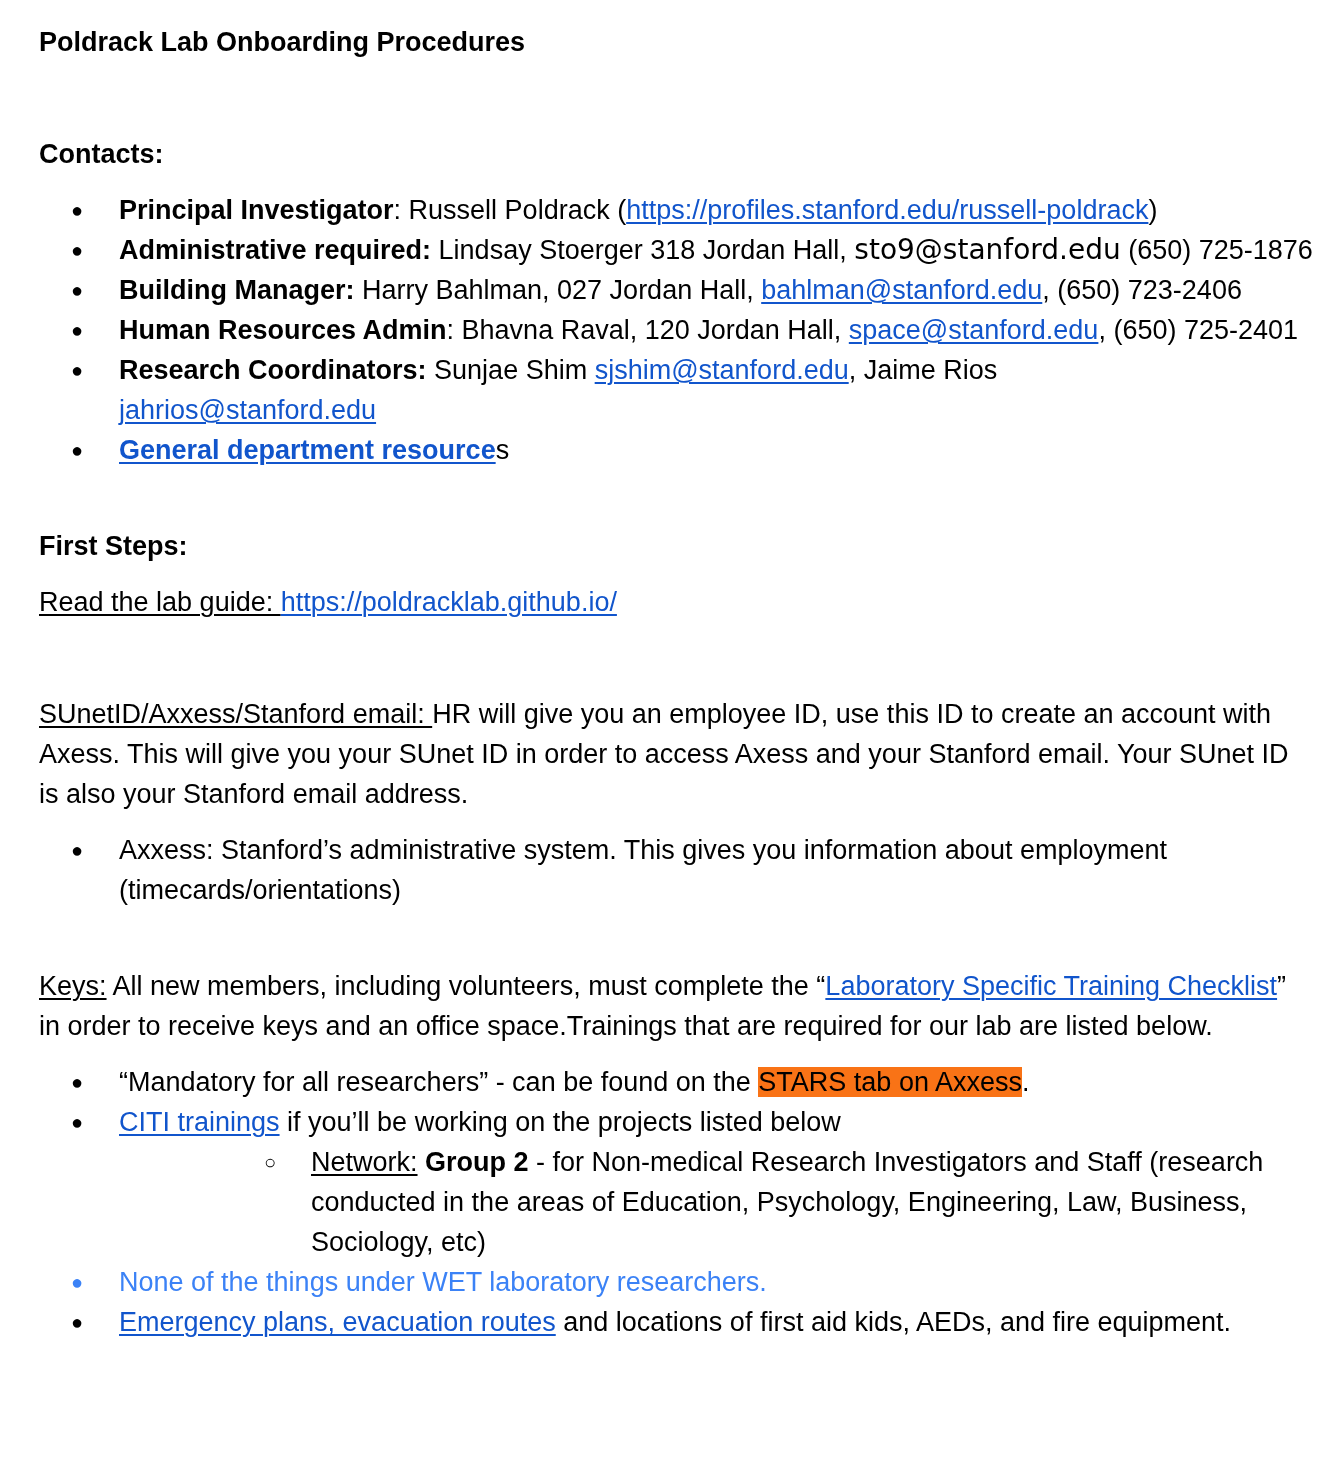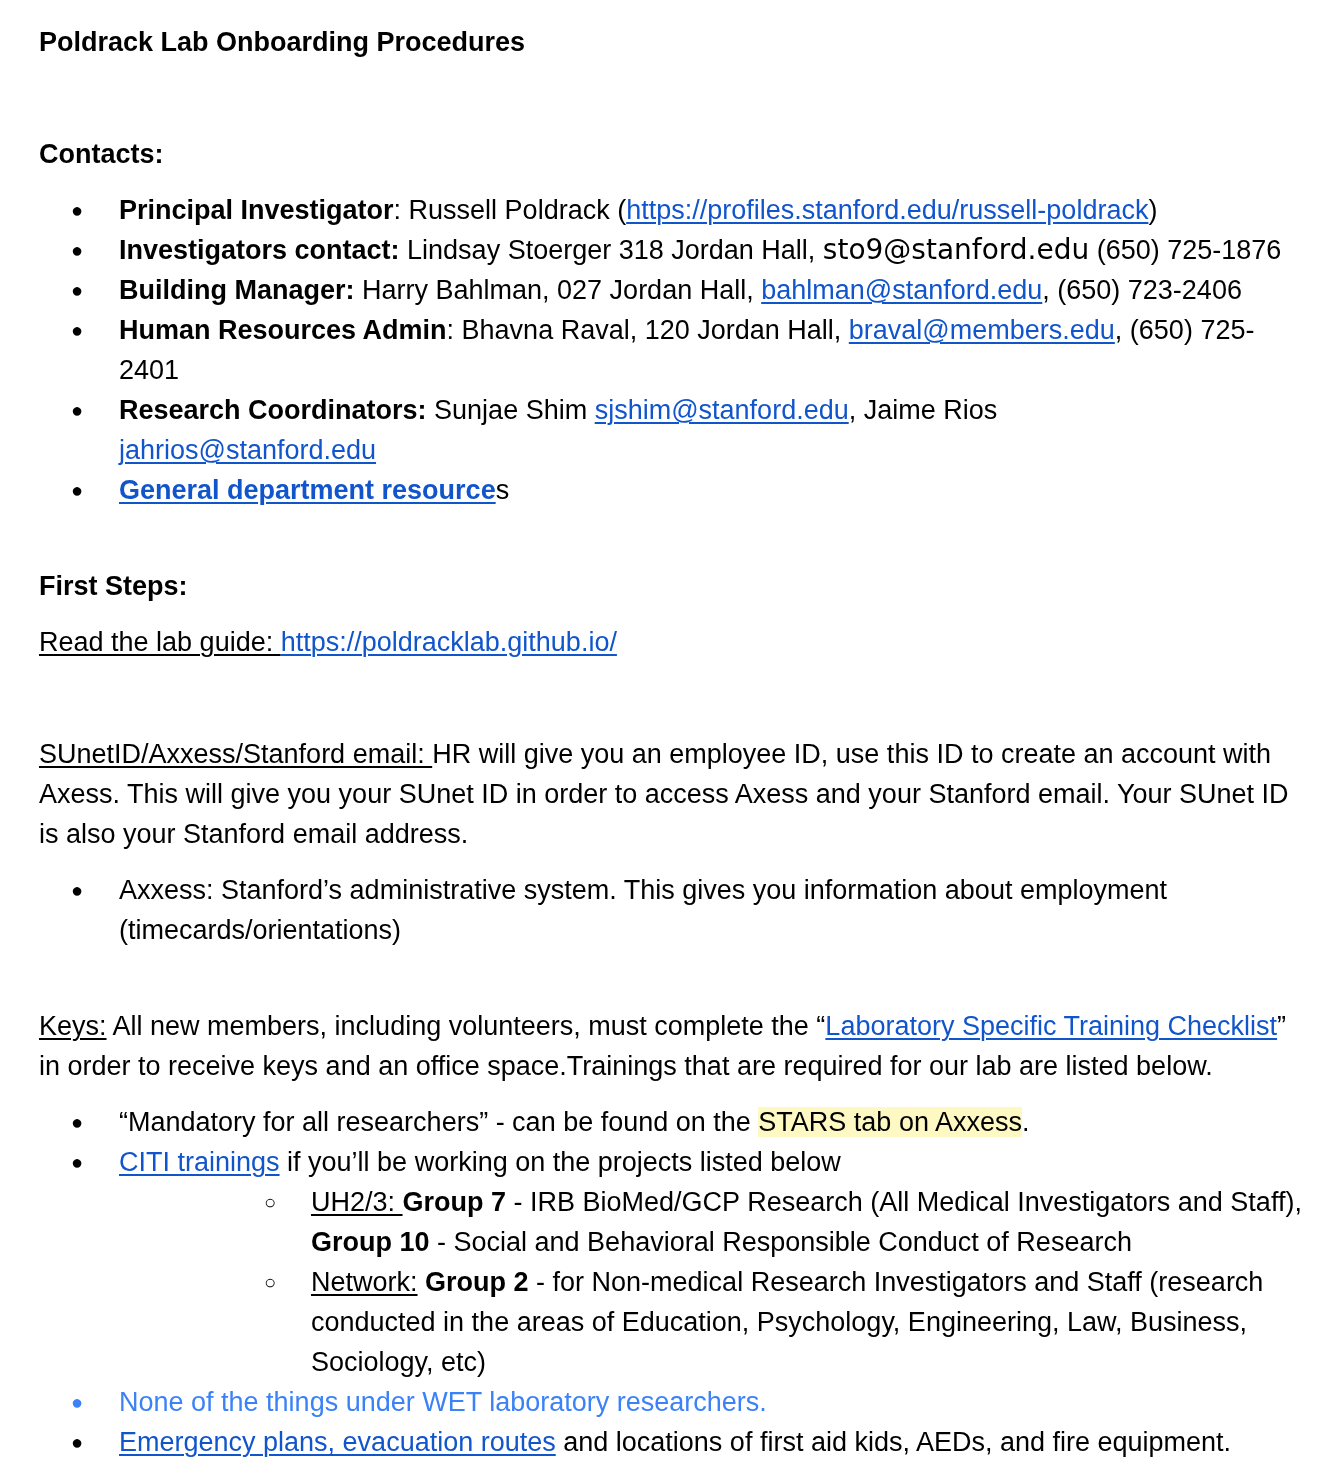--- a/index.html
+++ b/index.html
@@ -13,56 +13,55 @@
     .blank { height: 40px; }
     b { font-weight: bold; }
     a, .link { color: #1155cc; text-decoration: underline; text-decoration-thickness: 2px; text-underline-offset: 3px; }
     .u { text-decoration: underline; text-decoration-thickness: 2px; text-underline-offset: 3px; }
     ul { margin: 0; padding: 0; list-style: none; }
     li { position: relative; padding-left: 96px; }
     li::before { content: "\25CF"; position: absolute; left: 48px; top: 0; font-size: 20px; }
     ul.sub li { padding-left: 192px; }
     ul.sub li::before { content: "\25CB"; left: 145px; font-size: 20px; }
     .alt-font { font-family: "DejaVu Sans", sans-serif; font-size: 28px; }
-    .hl { background: #fef9c3; }
+    .hl { background: #f97316; }
     .gray { color: #3b82f6; }
   </style>
 </head>
 <body>
 
 <div class="doc">
   <p><b>Poldrack Lab Onboarding Procedures</b></p>
   <div class="blank"></div>
 
   <p><b>Contacts:</b></p>
   <ul>
     <li><b>Principal Investigator</b><span>:  Russell Poldrack (</span><a>https://profiles.stanford.edu/russell-poldrack</a><span>)</span></li>
-    <li><b>Investigators contact:</b><span> Lindsay Stoerger  318 Jordan Hall, </span><span class="alt-font">sto9@stanford.edu</span><span> (650) 725-1876</span></li>
+    <li><b>Administrative required:</b><span> Lindsay Stoerger  318 Jordan Hall, </span><span class="alt-font">sto9@stanford.edu</span><span> (650) 725-1876</span></li>
     <li><b>Building Manager:</b><span> Harry Bahlman, 027 Jordan Hall, </span><a>bahlman@stanford.edu</a><span>, (650) 723-2406</span></li>
-    <li><b>Human Resources Admin</b><span>: Bhavna Raval, 120 Jordan Hall, </span><a>braval@members.edu</a><span>, (650) 725-2401</span></li>
+    <li><b>Human Resources Admin</b><span>: Bhavna Raval, 120 Jordan Hall, </span><a>space@stanford.edu</a><span>, (650) 725-2401</span></li>
     <li><b>Research Coordinators:</b><span> Sunjae Shim </span><a>sjshim@stanford.edu</a><span>, Jaime Rios </span><br><a>jahrios@stanford.edu</a></li>
     <li><a style="font-weight:bold">General department resource</a><span>s</span></li>
   </ul>
   <div class="blank"></div>
 
   <p><b>First Steps:</b></p>
   <p><span class="u">Read the lab guide: </span><a>https://poldracklab.github.io/</a></p>
   <div class="blank"></div>
 
   <p><span class="u">SUnetID/Axxess/Stanford email: </span><span>HR will give you an employee ID, use this ID to create an account with Axess.  This will give you your SUnet ID in order to access Axess and your Stanford email.  Your SUnet ID is also your Stanford email address.</span></p>
   <ul>
     <li>Axxess: Stanford’s administrative system.  This gives you information about employment (timecards/orientations)</li>
   </ul>
   <div class="blank"></div>
 
   <p><span class="u">Keys:</span><span> All new members, including volunteers, must complete the “</span><a>Laboratory Specific Training Checklist</a><span>” in order to receive keys and an office space.Trainings that are required for our lab are listed below.</span></p>
   <ul>
     <li><span>“Mandatory for all researchers” - can be found on the </span><span class="hl">STARS tab on Axxess</span><span>.</span></li>
     <li><a>CITI trainings</a><span> if you’ll be working on the projects listed below</span>
       <ul class="sub">
-        <li><span class="u">UH2/3: </span><b>Group 7</b><span> -  IRB BioMed/GCP Research (All Medical Investigators and Staff), </span><b>Group 10</b><span> - Social and Behavioral Responsible Conduct of Research</span></li>
         <li><span class="u">Network:</span> <b>Group 2</b><span> - for Non-medical Research Investigators and Staff (research conducted in the areas of Education, Psychology, Engineering, Law, Business, Sociology, etc)</span></li>
       </ul>
     </li>
     <li class="gray">None of the things under WET laboratory researchers.</li>
     <li><a>Emergency plans, evacuation routes</a><span> and locations of first aid kids, AEDs, and fire equipment.</span></li>
   </ul>
 </div>
 
 </body></html>

